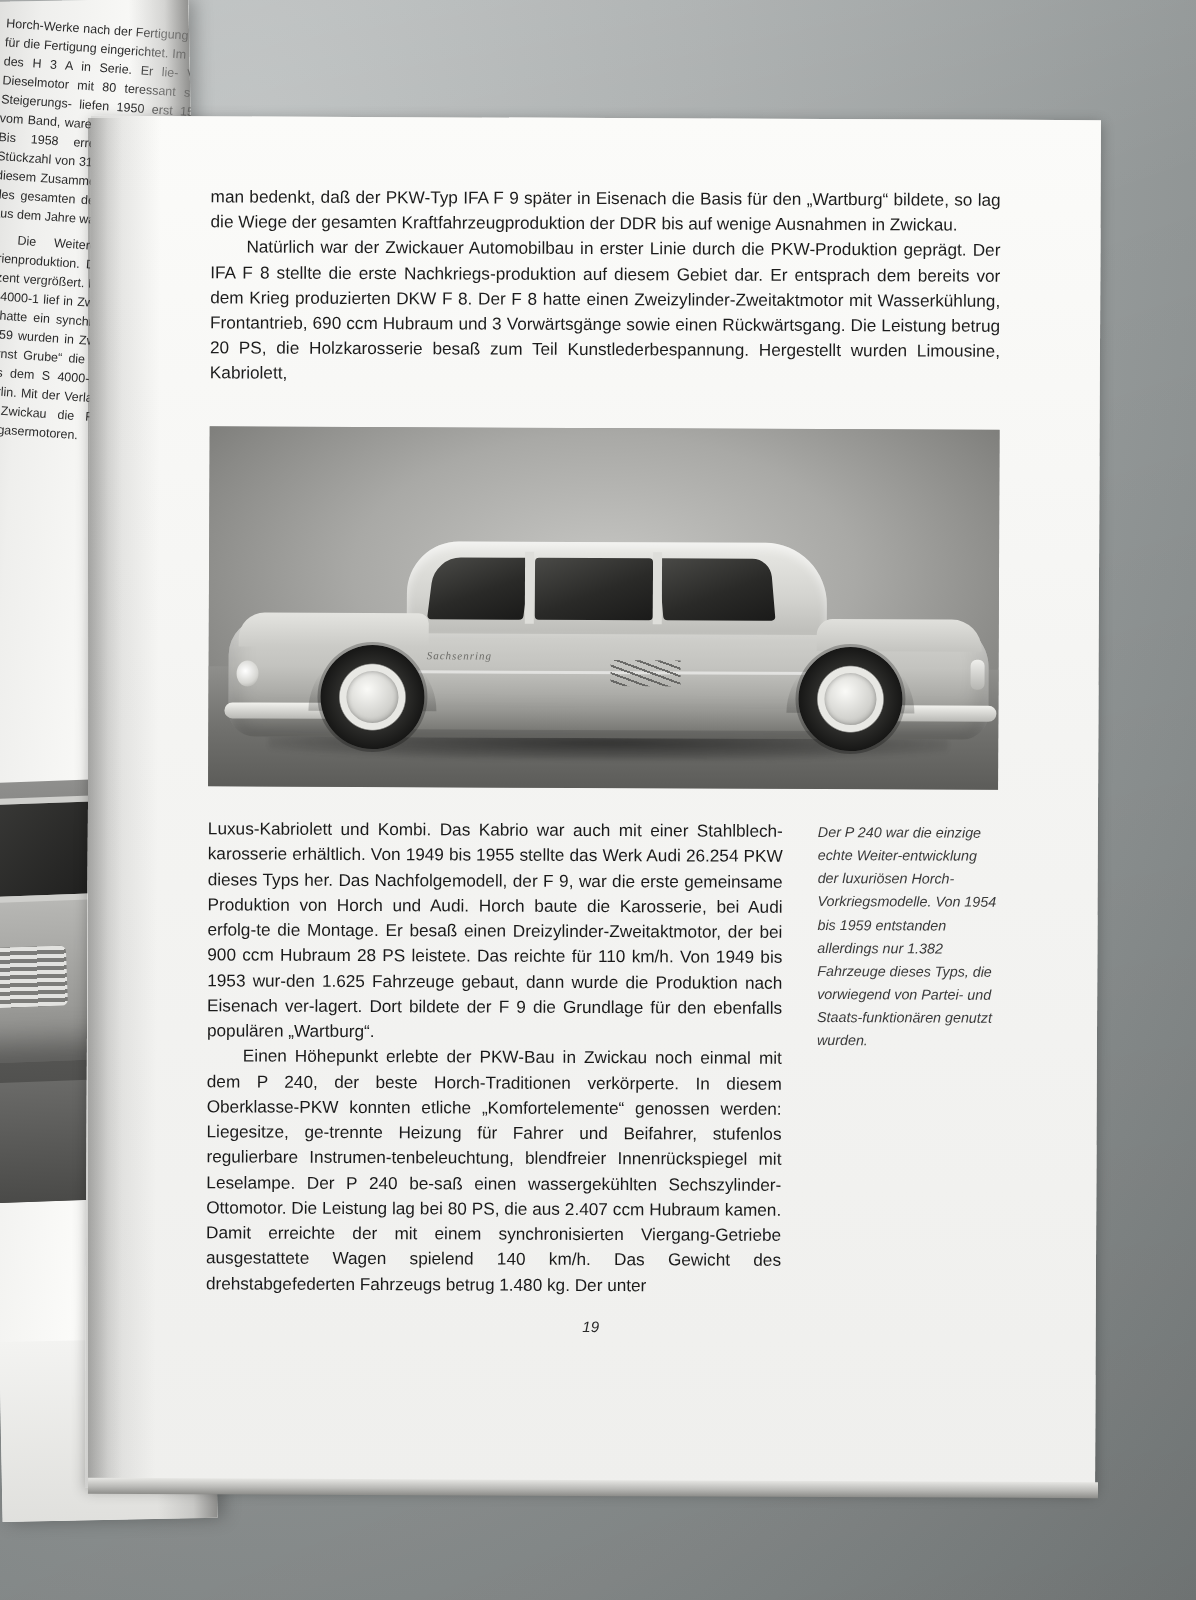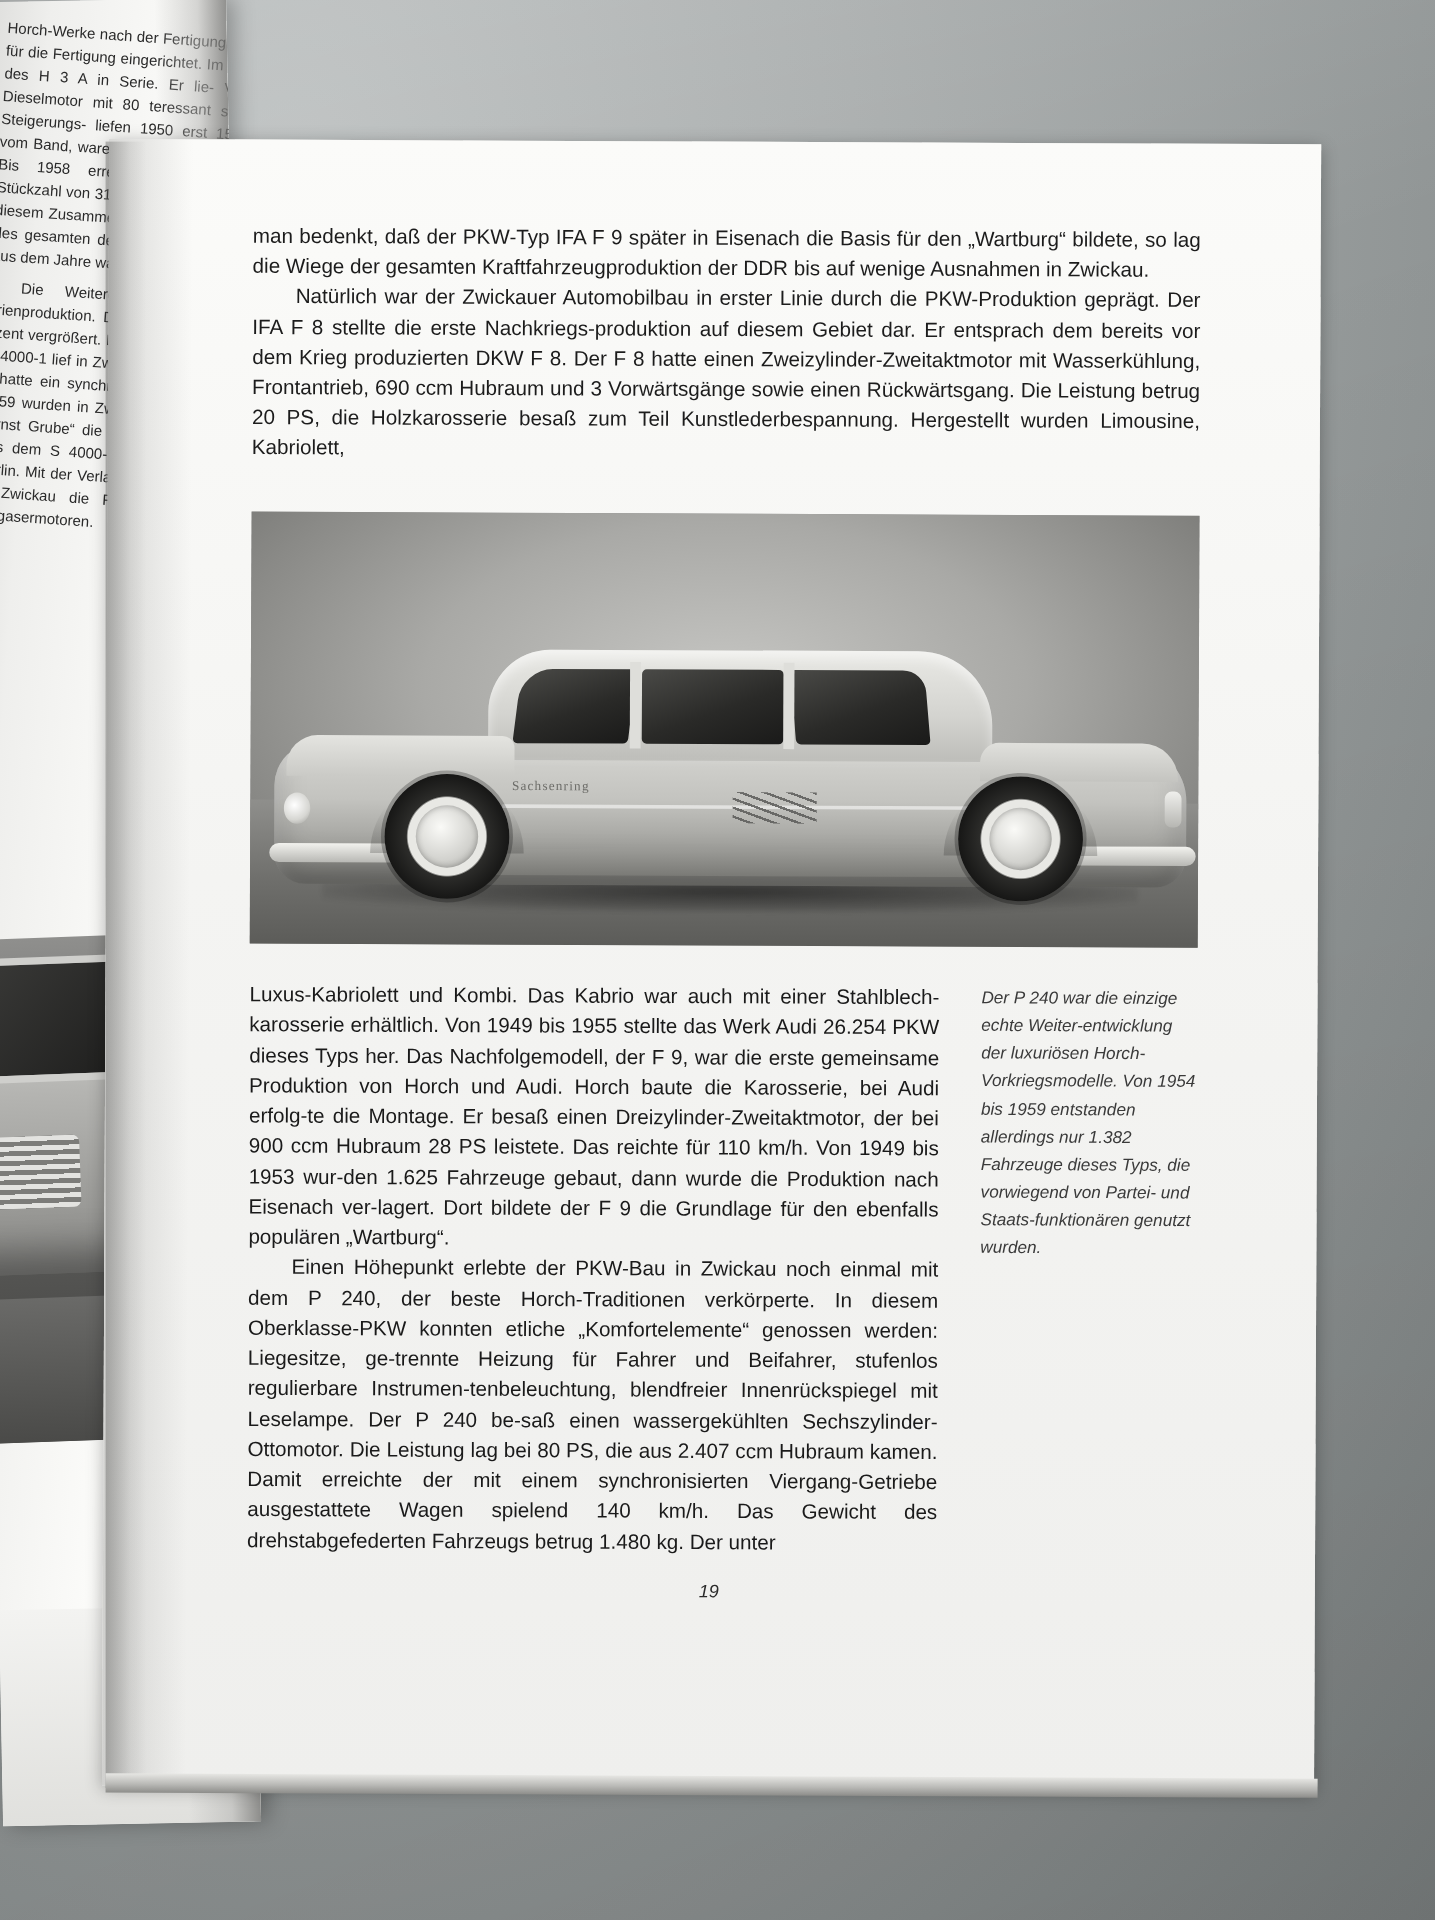--- a/index.html
+++ b/index.html
@@ -274,20 +274,21 @@
     border-top-left-radius: 64px;
     border-top-right-radius: 64px;
     background: linear-gradient(180deg, rgba(60,60,58,0.0) 40%, rgba(40,40,38,0.25) 100%);
   }
   .arch-f { left: 80px; }
   .arch-r { left: 558px; }
   .script {
     position: absolute;
     left: 198px; bottom: 84px;
     font-family: "Liberation Serif", serif;
+    font-style: italic;
     font-size: 11px;
     color: #6d6d69;
     letter-spacing: 1px;
   }
   .vent {
     position: absolute;
     left: 382px; bottom: 60px;
     width: 70px; height: 26px;
     background: repeating-linear-gradient(200deg, rgba(90,90,88,0.85) 0px, rgba(90,90,88,0.85) 2px, rgba(0,0,0,0) 2px, rgba(0,0,0,0) 7px);
   }

